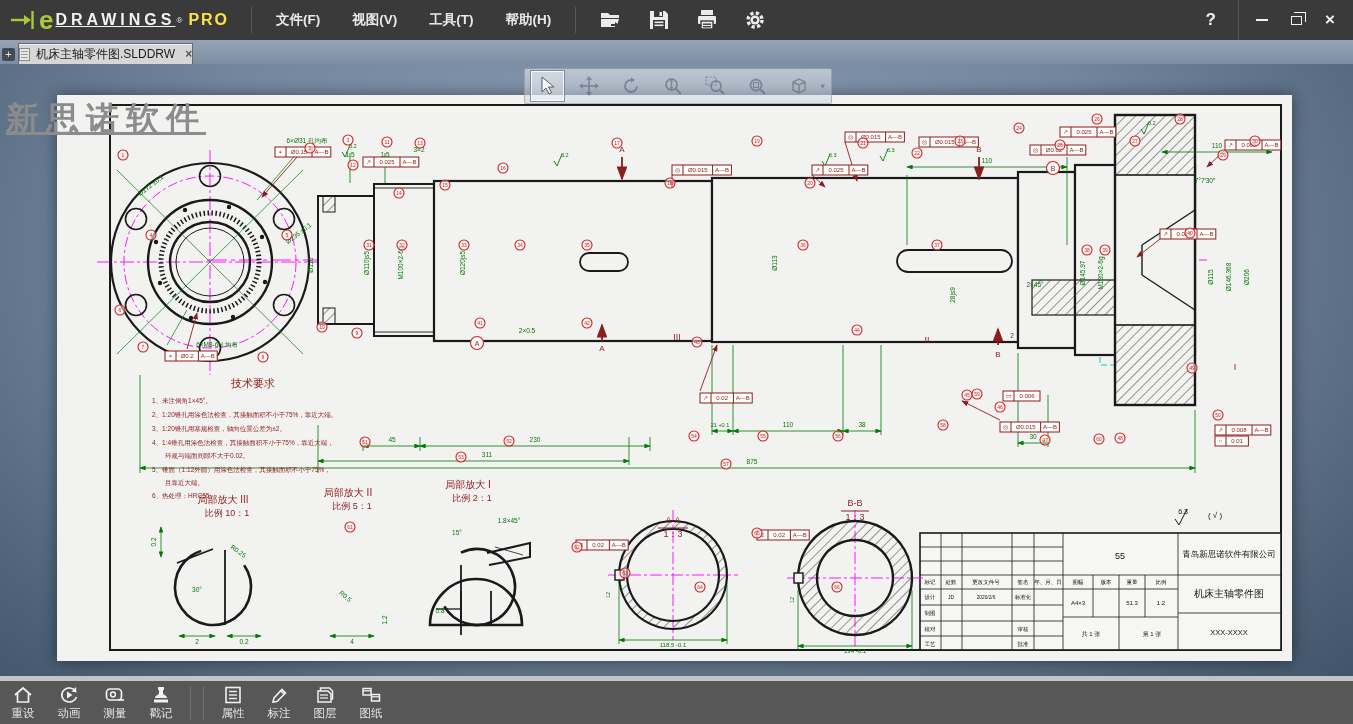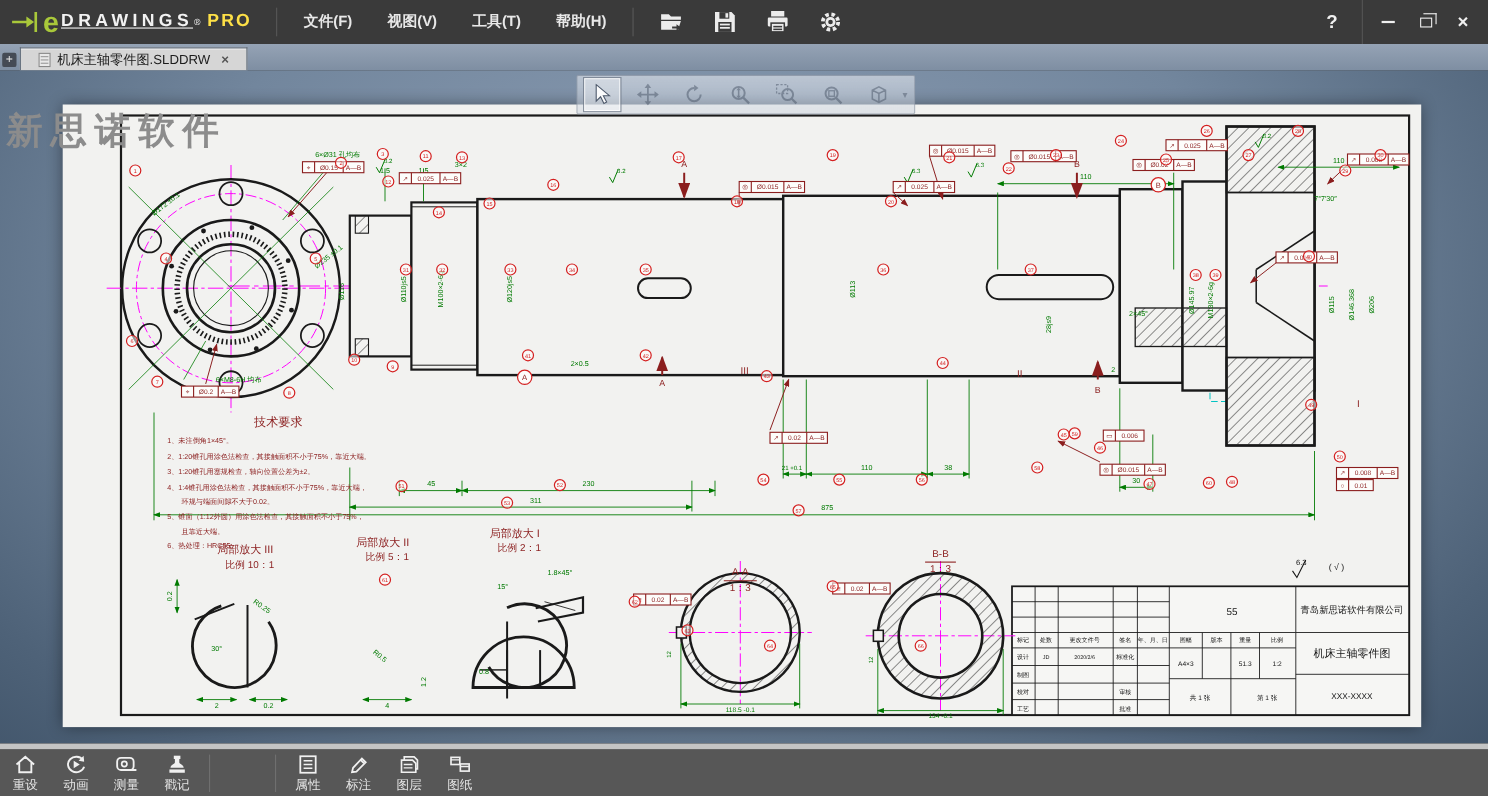--- a/index.html
+++ b/index.html
@@ -27,53 +27,53 @@
   .win-restore{position:relative;width:11px;height:9px;border:1.5px solid #f0f0f0;background:#3a3a3a;}
   .win-restore::before{content:"";position:absolute;left:2px;top:-5px;width:11px;height:9px;
       border:1.5px solid #f0f0f0;border-bottom:none;border-left:none;}
   .win-close{font-size:17px;font-weight:bold;}
 
   
   #tabbar{position:absolute;left:0;top:40px;width:100%;height:24px;
           background:linear-gradient(#95a3b5,#7e8ea2);display:flex;align-items:flex-end;}
   #newtab{width:13px;height:13px;margin:0 3px 3px 2px;background:#454b55;color:#e8e8e8;
           font-size:11px;line-height:12px;text-align:center;border-radius:2px;}
-  .tab{height:21px;background:#d6d6d6;display:flex;align-items:center;padding:0 16px;
+  .tab{height:21px;background:#d6d6d6;display:flex;align-items:center;padding:0 0;
        border:1px solid #5e6a78;border-bottom:none;box-shadow:inset 0 1px 0 #efefef;}
   .tab .doc-ico{width:11px;height:13px;background:#e9e9e9;border:1px solid #888;position:relative;margin-right:6px;}
   .tab .doc-ico::before{content:"";position:absolute;left:1px;top:2px;width:7px;height:1px;background:#999;box-shadow:0 3px 0 #999,0 6px 0 #999;}
   .tab-title{font-size:12px;color:#1c1c1c;}
   .tab-close{margin-left:10px;color:#555;font-size:12px;font-weight:bold;}
 
   
   #viewport{position:absolute;left:0;top:64px;width:1353px;height:612px;
      background:radial-gradient(ellipse 1100px 700px at 48% 30%, #8fa0b6 0%, #72869d 45%, #4e6278 75%, #36495e 100%);}
   #paper{position:absolute;left:57px;top:31px;width:1235px;height:566px;background:#f2f2f0;
          box-shadow:0 0 14px rgba(0,0,0,.45);}
   #draw-svg{position:absolute;left:0;top:0;}
 
   
   #watermark{position:absolute;left:6px;top:38px;z-index:6;pointer-events:none;line-height:1.05;}
   #wm1{font-size:46px;font-weight:bold;color:#e2752c;font-family:"Liberation Serif","DejaVu Serif",serif;
        text-shadow:2px 2px 0 rgba(120,60,10,.35);}
-  #wm2{font-size:33px;color:#8c8c8c;letter-spacing:7px;font-weight:bold;}
+  #wm2{font-size:33px;color:#8c8c8c;letter-spacing:7px;font-weight:bold;text-decoration:underline;}
 
   
   #viewtools{position:absolute;left:524px;top:4px;width:308px;height:36px;z-index:7;
      background:linear-gradient(rgba(238,241,246,.55),rgba(196,205,217,.45));
      border:1px solid rgba(130,140,155,.55);border-radius:2px;display:flex;align-items:center;
      padding:0 6px;gap:9px;}
   .vt-btn{width:34px;height:30px;display:flex;align-items:center;justify-content:center;opacity:.5;}
   .vt-btn.active{opacity:.95;background:rgba(255,255,255,.35);border:1px solid rgba(255,255,255,.9);
      outline:1px solid rgba(110,120,135,.8);}
   .vt-caret{color:#5f6b7c;font-size:9px;opacity:.6;margin-left:-4px;}
 
   
   #statusbar{position:absolute;left:0;top:676px;width:100%;height:48px;background:#575757;
-             border-top:5px solid #c4c4c4;display:flex;align-items:center;color:#e4e4e4;gap:47px;}
+             border-top:5px solid #c4c4c4;display:flex;align-items:center;color:#e4e4e4;}
   .sb-group{display:flex;align-items:center;height:100%;}
   .sb-btn{width:46px;height:100%;display:flex;flex-direction:column;align-items:center;justify-content:center;gap:1px;}
   .sb-label{font-size:11.5px;color:#e4e4e4;}
   .sb-sep{width:1px;height:34px;background:#6f6f6f;margin:0 6px;}
   #sb-center{flex:1;text-align:center;font-size:12.5px;color:#dedede;}
 
   svg text{font-family:"Liberation Sans","DejaVu Sans",sans-serif;}
   .t-g{fill:#007a00;} .t-r{fill:#8b1e1e;} .t-k{fill:#151515;}
 </style>
 </head>

